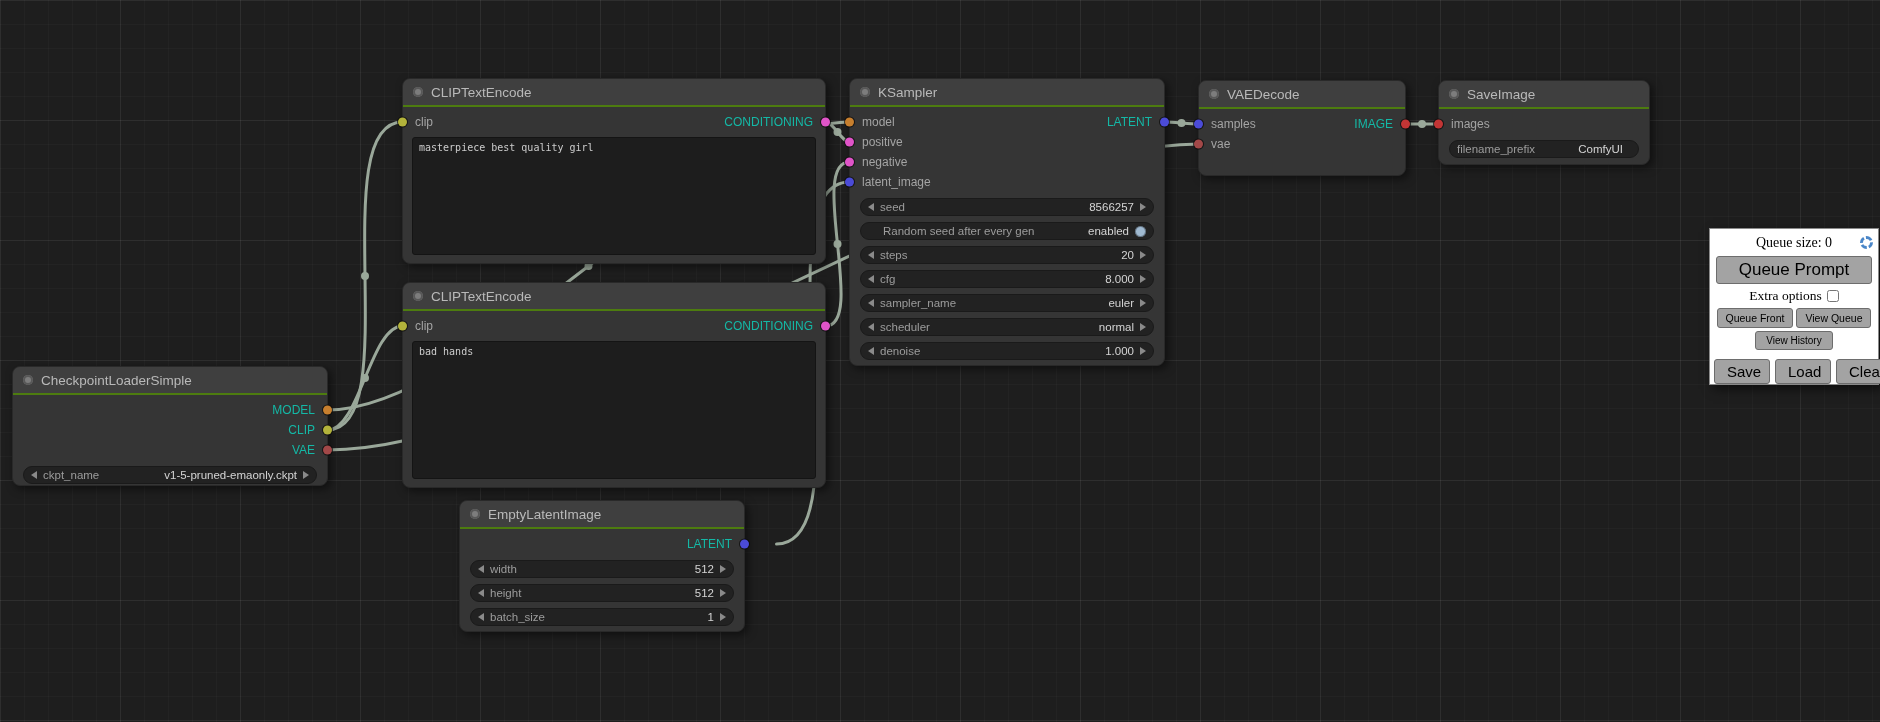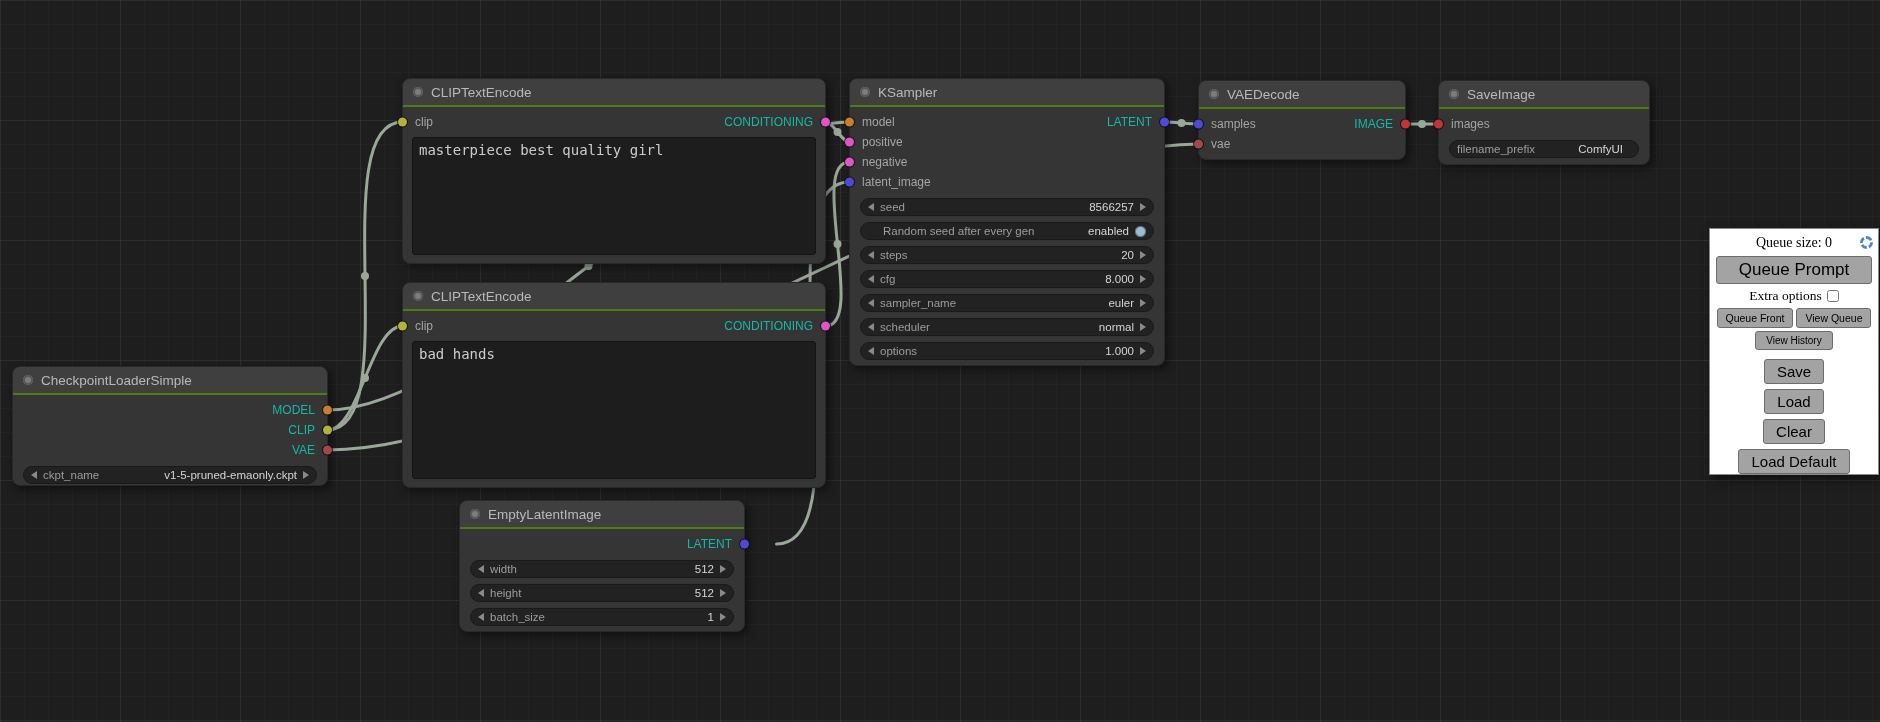--- a/index.html
+++ b/index.html
@@ -64,34 +64,34 @@
     white-space: nowrap; overflow: hidden;
   }
   .wvalue { margin-left: auto; color: #d4d4d4; }
   .arrow-l { width: 0; height: 0; border: 4px solid transparent; border-left: none; border-right: 6px solid #8a8a8a; flex: 0 0 auto; }
   .arrow-r { width: 0; height: 0; border: 4px solid transparent; border-right: none; border-left: 6px solid #8a8a8a; flex: 0 0 auto; }
   .toggle { width: 11px; height: 11px; border-radius: 50%; flex: 0 0 auto; box-shadow: inset 0 0 0 1px rgba(0,0,0,0.35); }
 
   .textarea {
     position: absolute; left: 9px; right: 9px; bottom: 8px;
     background: #1d1d1d; border: 1px solid #141414; border-radius: 3px;
-    font-family: "DejaVu Sans Mono", monospace; font-size: 14px;
+    font-family: "DejaVu Sans Mono", monospace; font-size: 10px;
     color: #cccccc; padding: 4px 6px; white-space: pre-wrap;
     text-align: left;
   }
 
   
   #node-checkpoint  { left: 12px;   top: 366px; width: 316px; height: 120px; }
   #node-clip-pos    { left: 402px;  top: 78px;  width: 424px; height: 186px; }
   #node-clip-pos .textarea { top: 58px; }
   #node-clip-neg    { left: 402px;  top: 282px; width: 424px; height: 206px; }
   #node-clip-neg .textarea { top: 58px; }
   #node-empty-latent{ left: 459px;  top: 500px; width: 286px; height: 132px; }
   #node-ksampler    { left: 849px;  top: 78px;  width: 316px; height: 288px; }
-  #node-vae-decode  { left: 1198px; top: 80px;  width: 208px; height: 80px; }
+  #node-vae-decode  { left: 1198px; top: 80px;  width: 208px; height: 96px; }
   #node-save-image  { left: 1438px; top: 80px;  width: 212px; height: 85px; }
 
   
   .menu {
     position: absolute; z-index: 3; left: 1709px; top: 228px; width: 170px;
     background: #ffffff; color: #000;
     border: 1px solid #8a8a8a;
     box-shadow: 4px 4px 10px rgba(0,0,0,0.55);
     text-align: center; padding: 5px 4px 0;
   }
@@ -113,21 +113,21 @@
   }
   .btn-queue-prompt { display: block; width: 156px; height: 28px; margin: 4px auto 2px; font-size: 17px; }
   .extra-options {
     height: 20px; display: flex; align-items: center; justify-content: center; gap: 5px;
     font-family: "Liberation Serif", serif; font-size: 13.5px;
   }
   .extra-options input { width: 12px; height: 12px; }
   .btn-row { display: flex; justify-content: center; gap: 3px; margin-top: 2px; }
   .btn-sm { font-size: 10.5px; padding: 3px 8px; }
   .btn-history { margin-top: 3px; font-size: 10px; padding: 3px 10px; }
-  .big-stack { margin-top: 9px; display: flex; flex-direction: column; align-items: center; gap: 5px; }
+  .big-stack { margin-top: 9px; display: flex; flex-direction: row; align-items: center; gap: 5px; }
   .btn-big { font-size: 15px; padding: 3px 12px; min-width: 56px; height: 25px; }
   .btn-load-default { min-width: 112px; }
 </style>
 </head>
 <body>
 
 <div id="canvas">
 
   <svg id="wires" width="1880" height="722">
       <path d="M 327.5 410 C 476.54445645511277 410 700.4555435448872 122 849.5 122" fill="none" stroke="#9aa89a" stroke-width="3" stroke-linecap="round"></path>
@@ -296,21 +296,21 @@
       <span class="arrow-r"></span>
     </div>
     <div class="widget">
       <span class="arrow-l"></span>
       <span>scheduler</span>
       <span class="wvalue">normal</span>
       <span class="arrow-r"></span>
     </div>
     <div class="widget">
       <span class="arrow-l"></span>
-      <span>options</span>
+      <span>denoise</span>
       <span class="wvalue">1.000</span>
       <span class="arrow-r"></span>
     </div>
   </div>
 
   <div class="node" id="node-vae-decode">
     <div class="node-title">
       <span class="title-dot"></span>
       <span>VAEDecode</span>
     </div>

